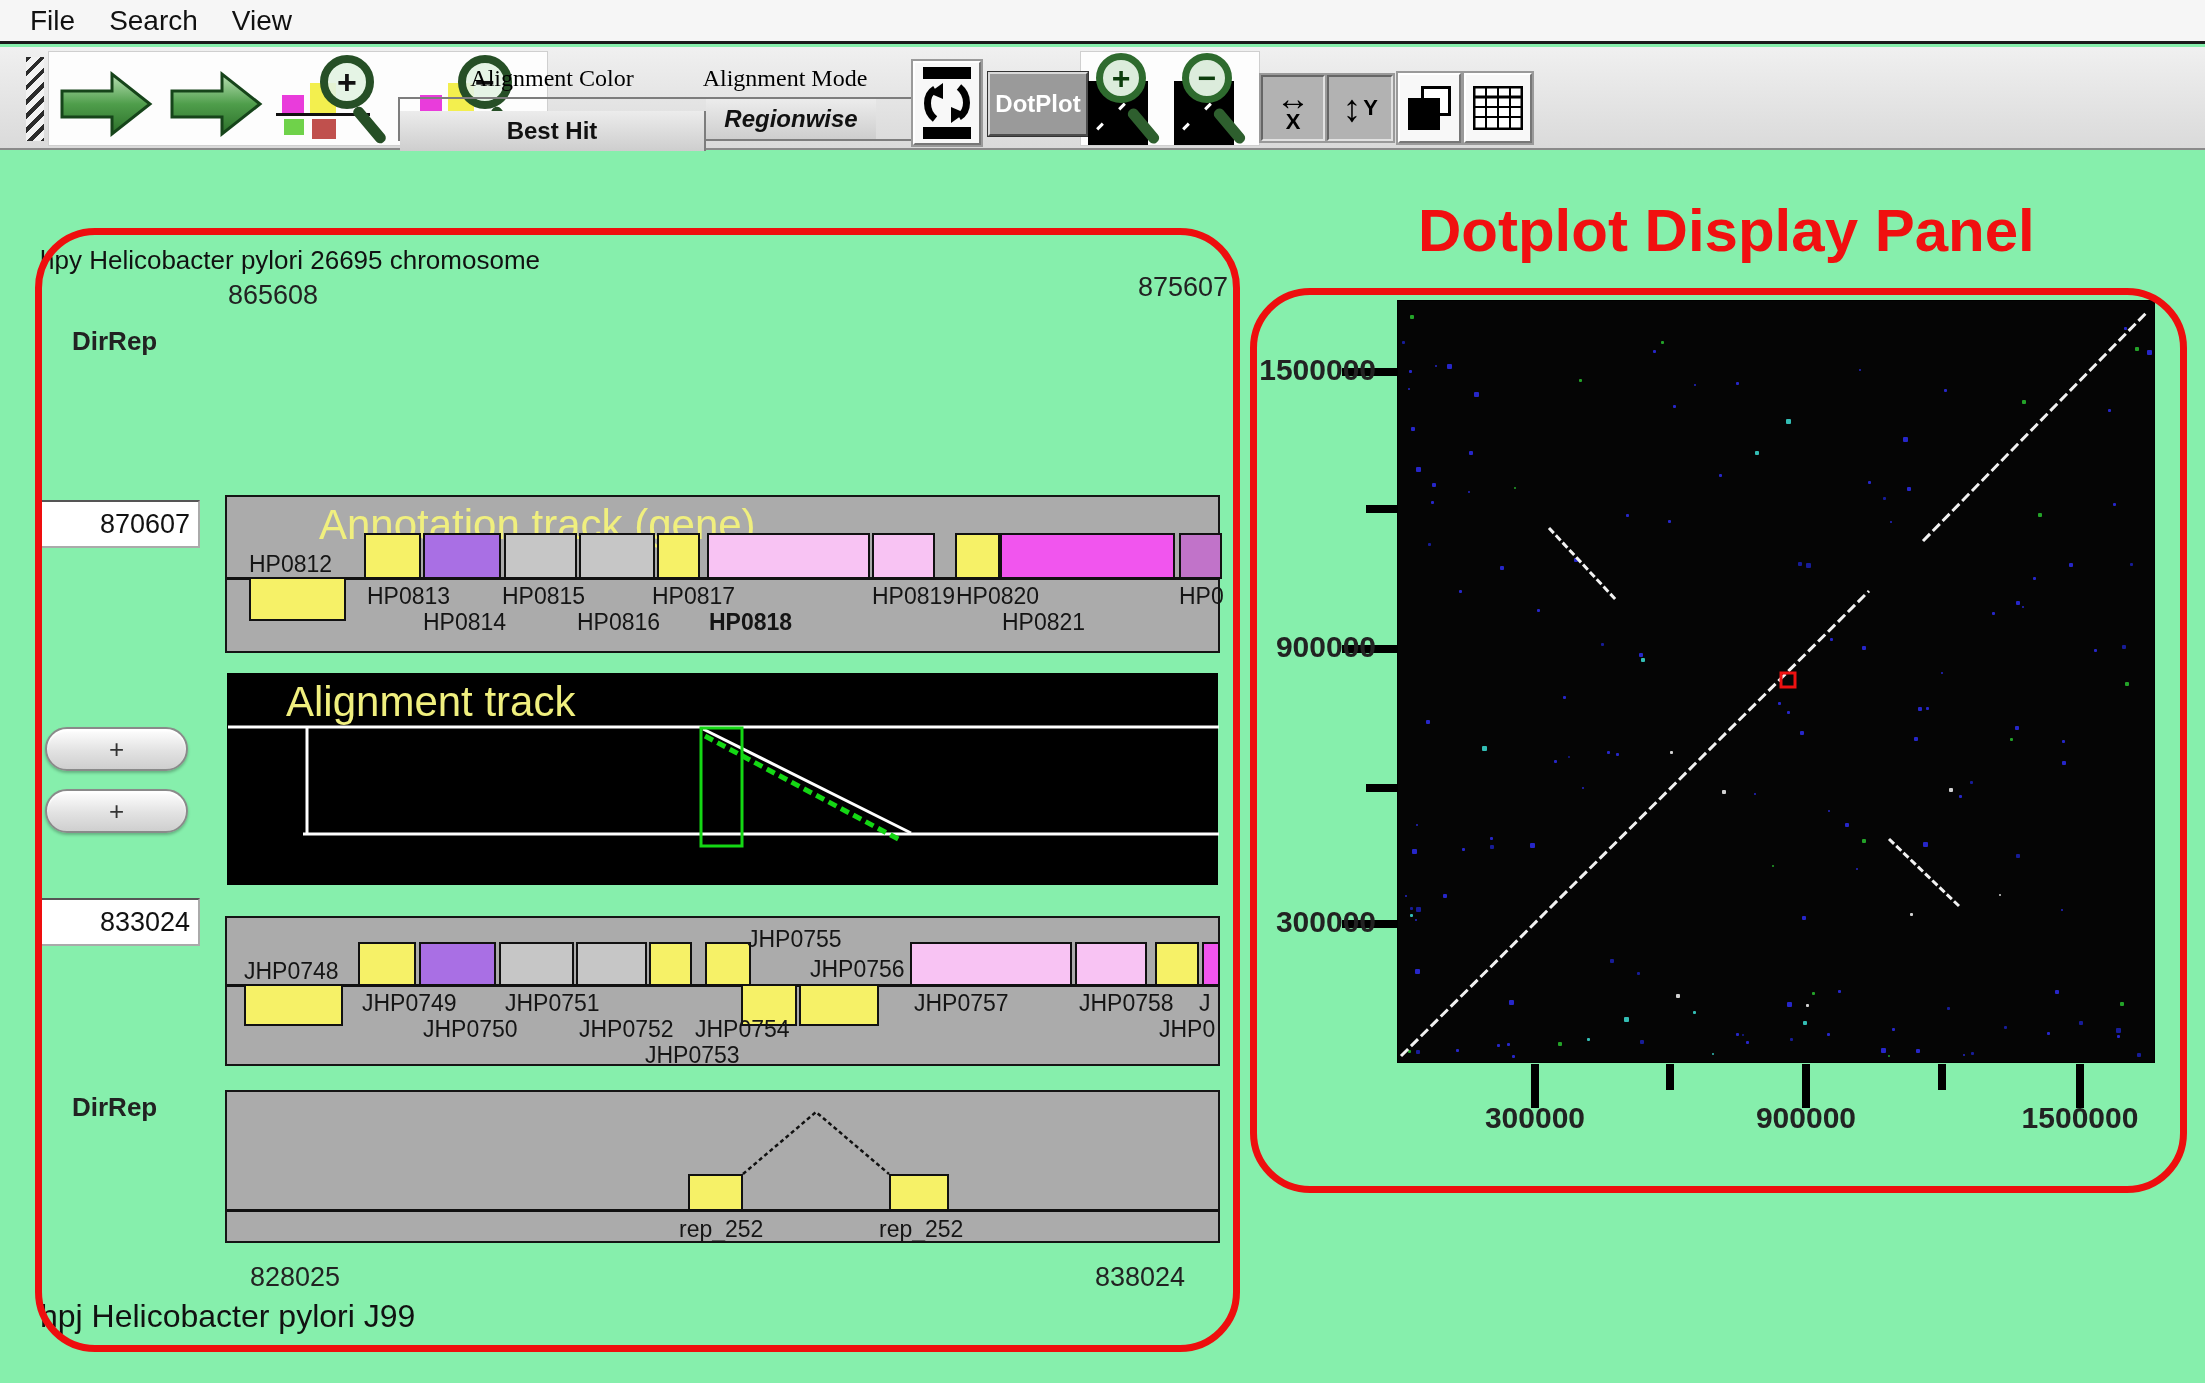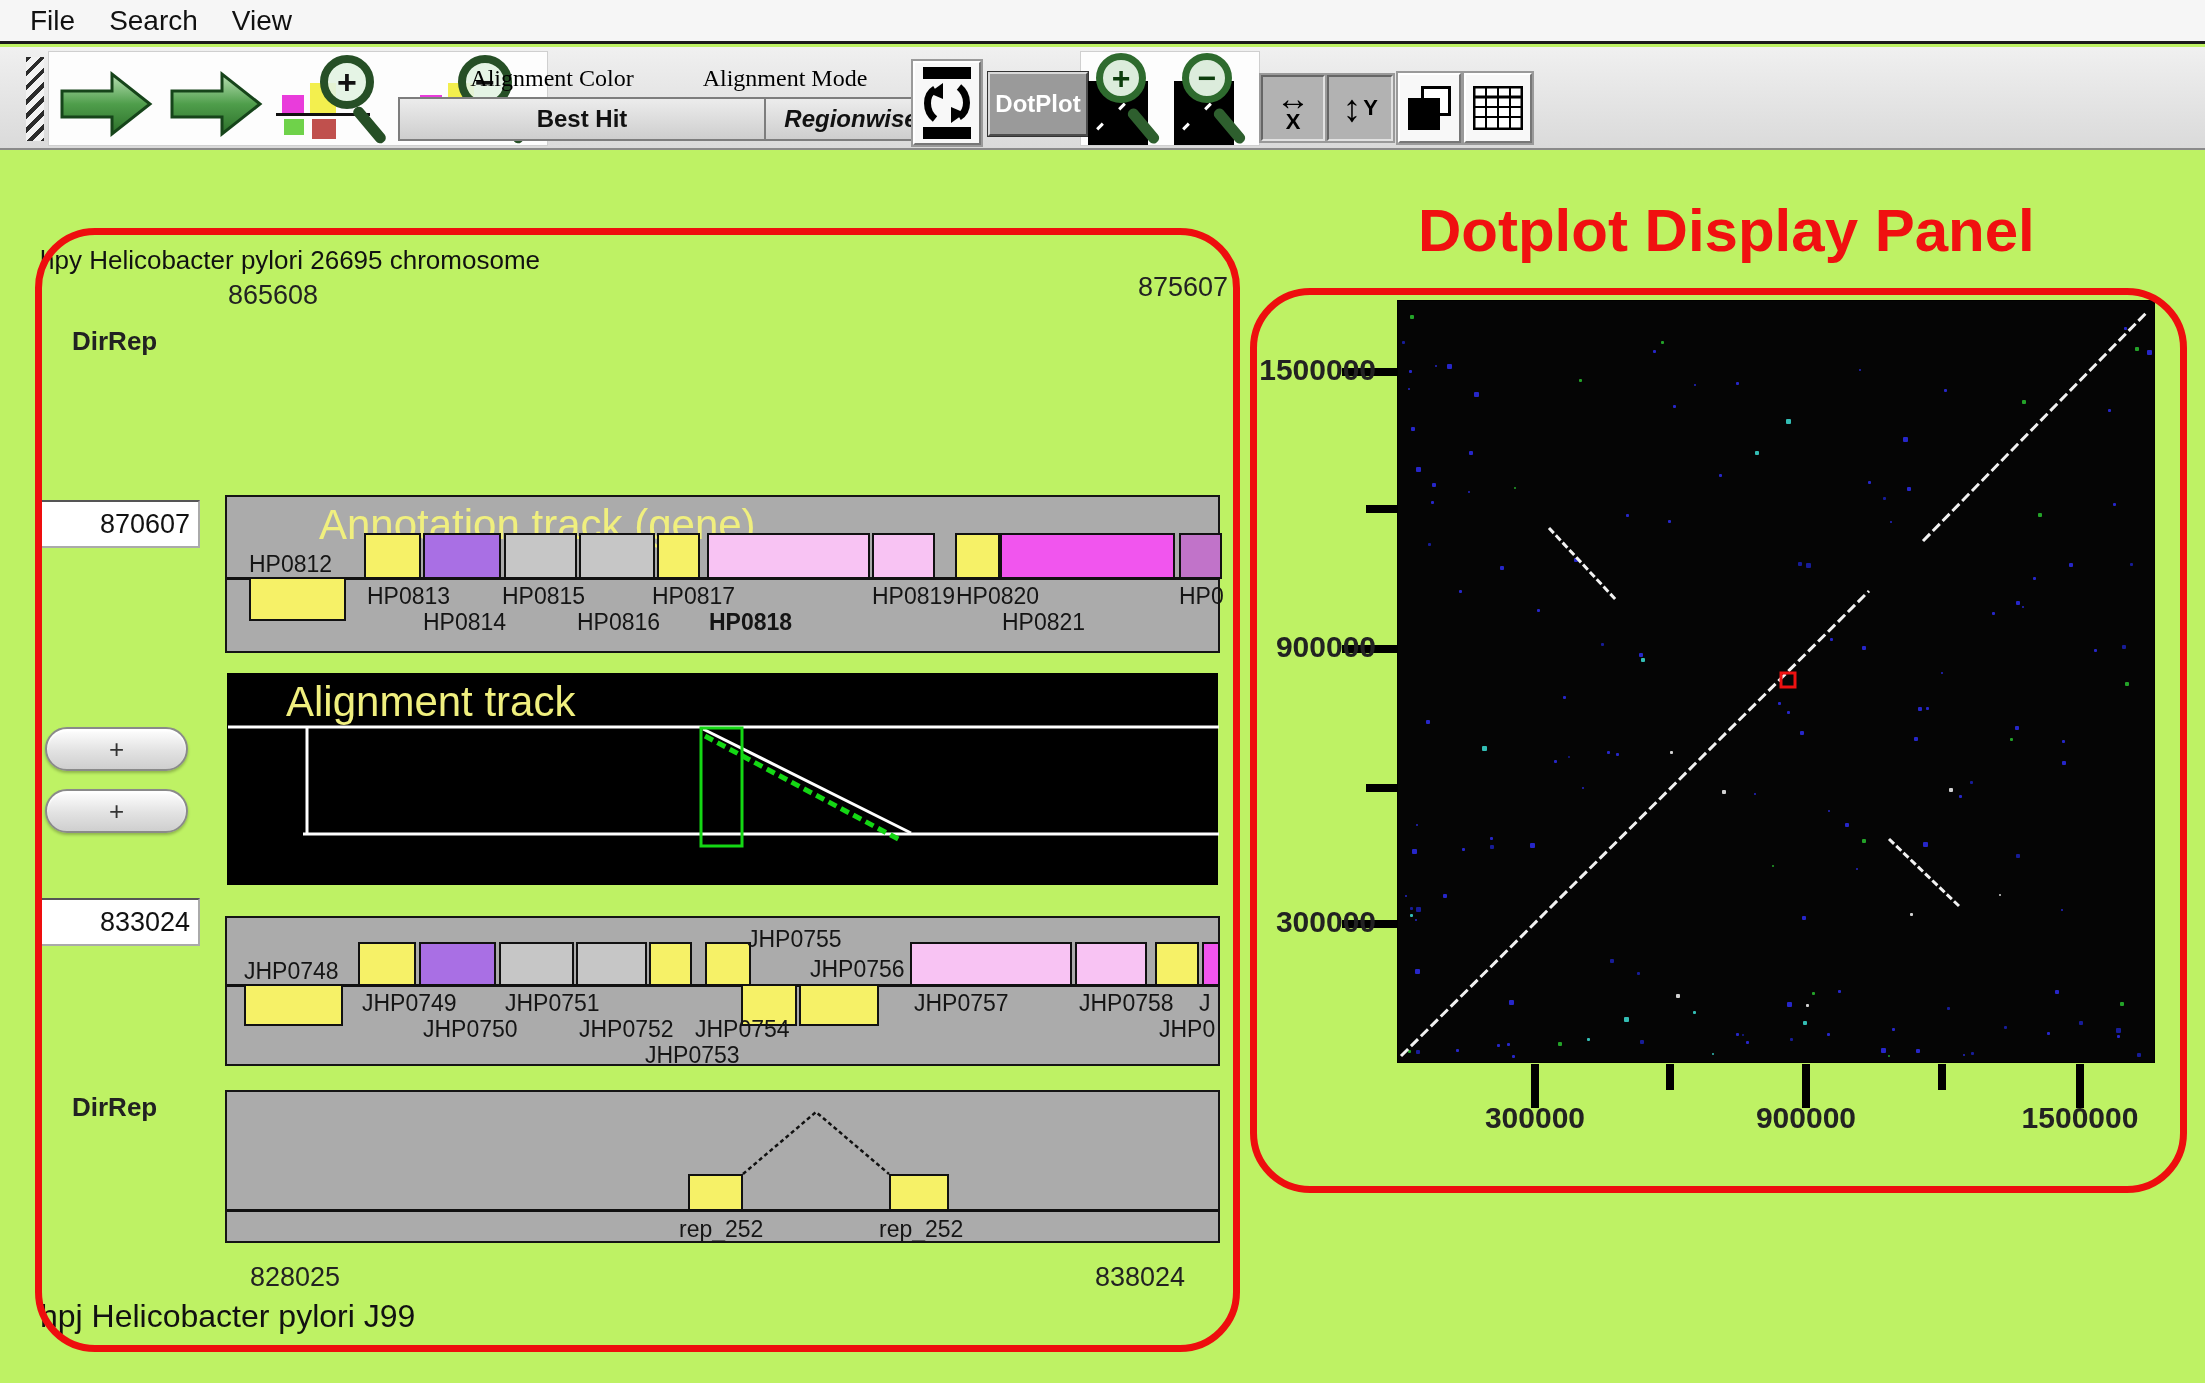--- a/index.html
+++ b/index.html
@@ -1,18 +1,18 @@
 <!DOCTYPE html>
 <html><head>
 <meta charset="utf-8">
 <style>
   * { box-sizing: border-box; margin: 0; padding: 0; }
   html,body { background:#e9e9e9; }
   body { font-family:"Liberation Sans", sans-serif; }
-  #app { position:relative; width:2205px; height:1383px; background:#bef264; overflow:hidden; }
+  #app { position:relative; width:2205px; height:1383px; background:#86efac; overflow:hidden; }
 
   
   .menubar { position:absolute; left:0; top:0; width:2205px; height:44px; background:#f6f6f6;
              border-bottom:3px solid #1a1a1a; display:flex; align-items:center; gap:34px; padding-left:30px; }
   .menu-item { font-size:28px; color:#111; cursor:default; }
 
   
   .toolbar { position:absolute; left:0; top:47px; width:2205px; height:103px;
              background:linear-gradient(#f0f0f0,#dadada); border-bottom:2px solid #8a8a8a; }
   .tb-plate { position:absolute; background:#fdfdfd; border:1px solid #cfcfcf; }
@@ -113,21 +113,21 @@
       <div class="blk" style="left:40px;top:66px;width:24px;height:20px;background:#c0504d;"></div>
       <div class="mag-handle" style="left:92px;top:50px;width:11px;height:44px;background:#264f26;transform:rotate(-40deg);"></div>
       <div class="mag-lens" style="left:48px;top:2px;width:54px;height:54px;border:8px solid #264f26;background:rgba(226,243,226,.9);font-size:34px;font-weight:bold;color:#111;">
           <span>−</span>
         </div>
     </div>
 
     <div class="serif-label" style="left:398px; width:308px;">Alignment Color</div>
     <div class="serif-label" style="left:656px; width:258px;">Alignment Mode</div>
     <div class="combo-bar">
-      <div class="combo" style="width:366px;">Best Hit</div>
+      <div class="combo" style="width:306px;margin-top:12px;">Best Hit</div>
       <div class="combo" style="width:170px;font-style:italic;">Regionwise</div>
     </div>
 
     <div class="sq-btn sq-raised icon-btn" style="left:913px; top:14px; width:68px; height:84px;">
       <svg width="52" height="72" viewBox="0 0 52 72">
         <rect x="2" y="0" width="48" height="12" fill="#000"></rect>
         <rect x="2" y="60" width="48" height="12" fill="#000"></rect>
         <path d="M14,52 C4,44 4,28 14,22" stroke="#000" stroke-width="7" fill="none"></path>
         <polygon points="8,26 22,16 22,32" fill="#000"></polygon>
         <path d="M38,20 C48,28 48,44 38,50" stroke="#000" stroke-width="7" fill="none"></path>

